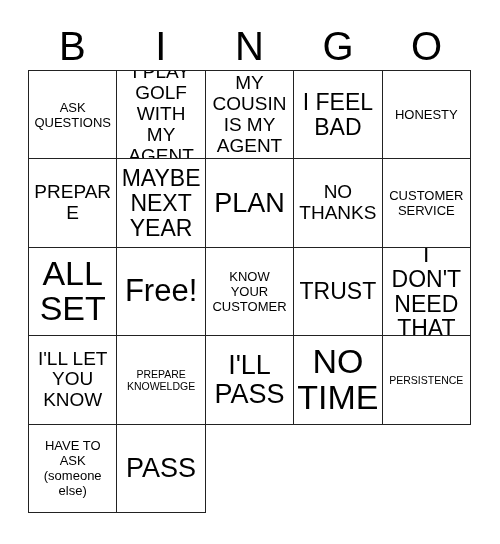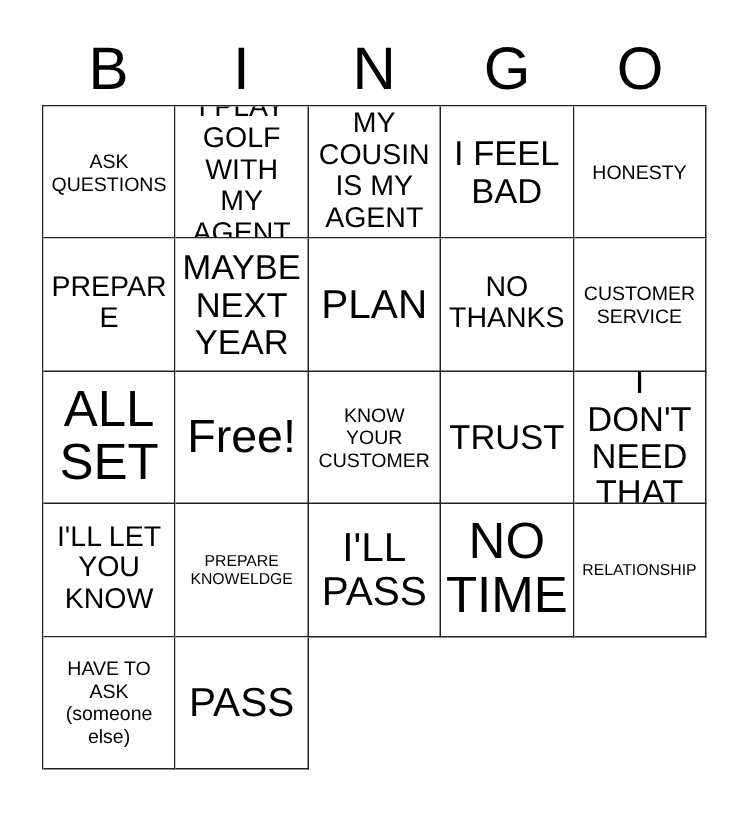--- a/index.html
+++ b/index.html
@@ -183,21 +183,21 @@
       </div>
       <div class="bingo-cell fs-xl">
         <span class="cell-text">I'LL
 PASS</span>
       </div>
       <div class="bingo-cell fs-xxl">
         <span class="cell-text">NO
 TIME</span>
       </div>
       <div class="bingo-cell fs-xs">
-        <span class="cell-text">RELATIONSHIP</span>
+        <span class="cell-text">PERSISTENCE</span>
       </div>
       <div class="bingo-cell fs-sm">
         <span class="cell-text">HAVE TO
 ASK
 (someone
 else)</span>
       </div>
       <div class="bingo-cell fs-xl">
         <span class="cell-text">PASS</span>
       </div>

